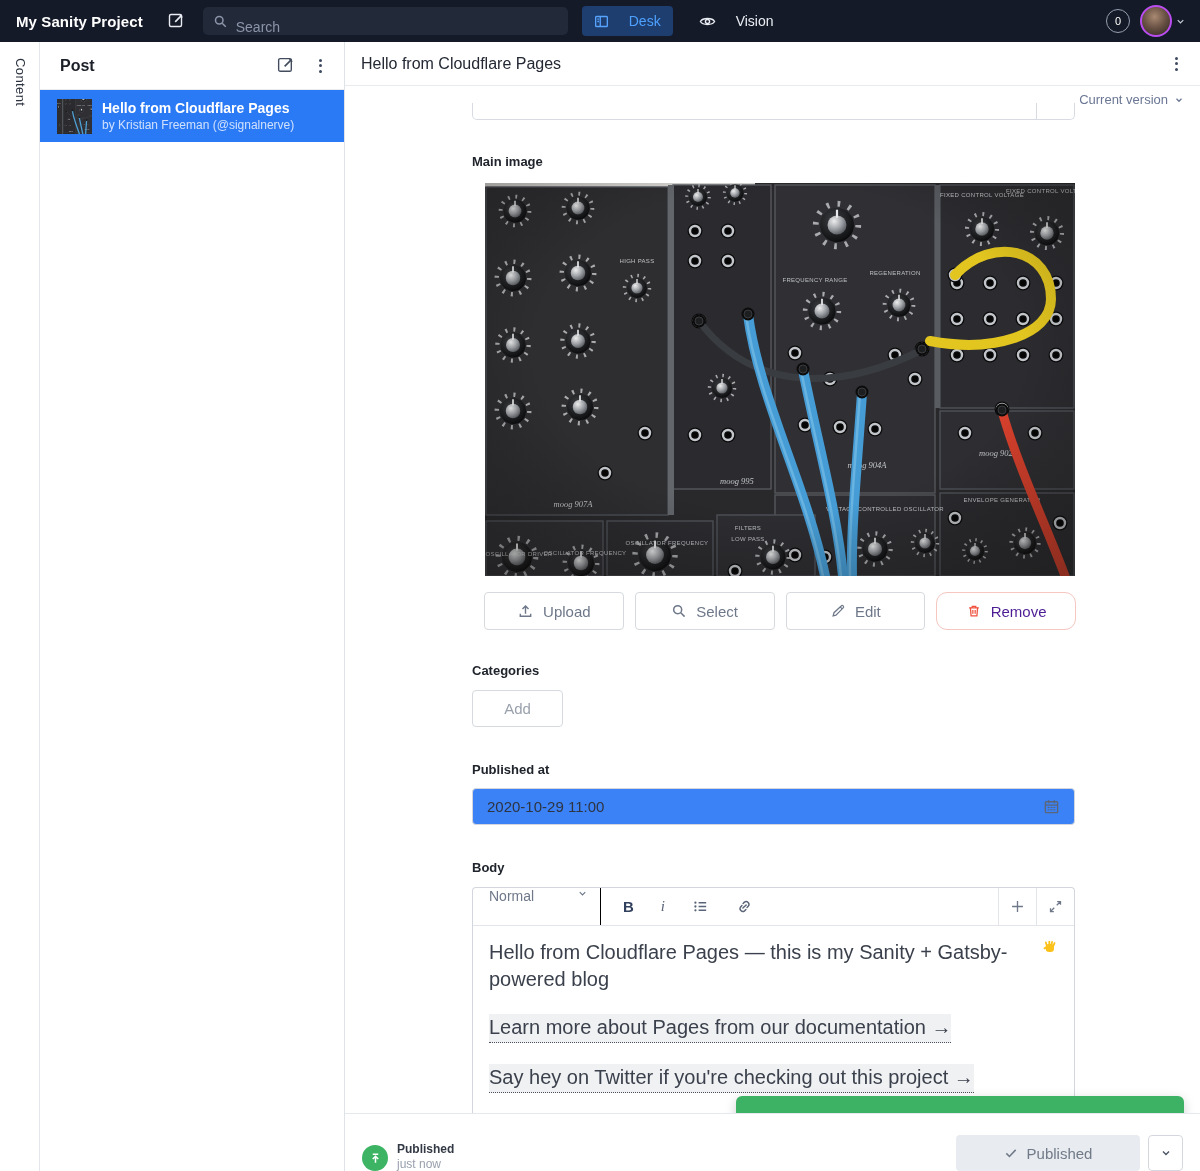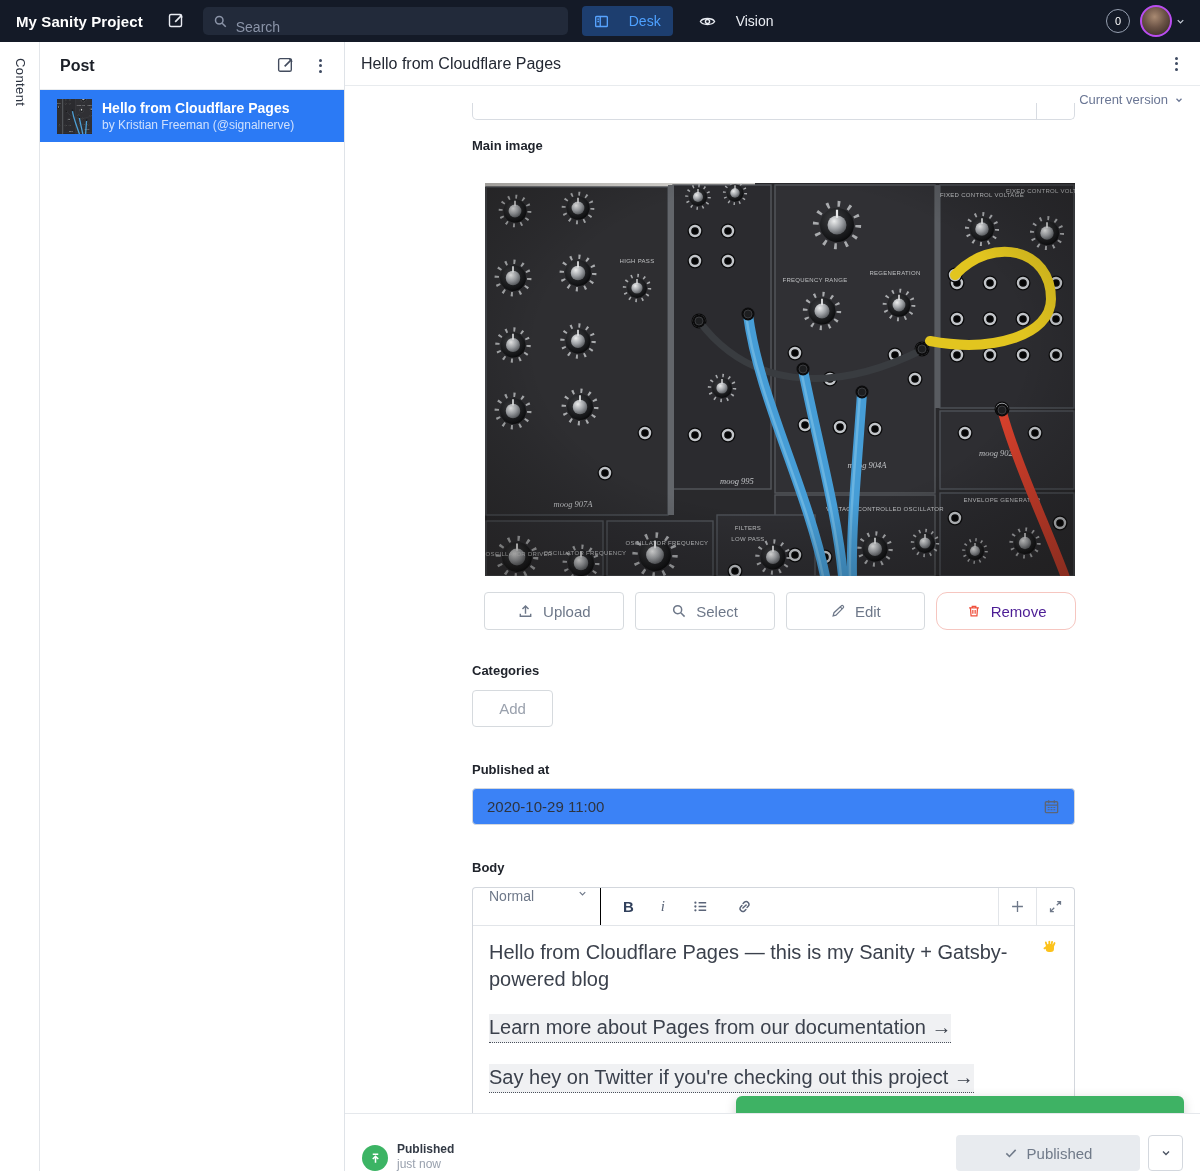--- a/index.html
+++ b/index.html
@@ -63,21 +63,21 @@
 
   .main-photo { position:absolute; top:97px; left:140px; width:590px; height:393px; background:#2a2a2d; }
 
   .img-tools { position:absolute; top:506px; left:139px; width:592px; display:grid;
                grid-template-columns:1fr 1fr 1fr 1fr; gap:11px; }
   .tool-btn { height:38px; border:1px solid #d6dade; border-radius:4px; background:#fff; cursor:pointer;
               display:flex; align-items:center; justify-content:center; gap:9px;
               font-size:15px; color:#6e7889; }
   .tool-btn.danger { color:#4c1d95; border-color:#f6c6c0;border-radius:11px; }
 
-  .add-btn { position:absolute; top:604px; left:127px; width:81px; height:37px; border:1px solid #d6dade;
+  .add-btn { position:absolute; top:604px; left:127px; width:91px; height:37px; border:1px solid #d6dade;
              border-radius:4px; background:#fff; font-size:15px; color:#9aa1ad; cursor:pointer;
              display:flex; align-items:center; justify-content:center; }
 
   .date-input { position:absolute; top:702px; left:127px; width:603px; height:37px; border:1px solid #d3d7dd;
                 border-radius:4px; background:#3b82f6; display:flex; align-items:center; padding:0 14px; cursor:text; }
   .date-value { font-size:15px; color:#2e3440; flex:1; }
 
   .editor { position:absolute; top:801px; left:127px; width:603px; height:226px;
             border:1px solid #d3d7dd; border-bottom:none; border-radius:4px 4px 0 0; }
   .editor-toolbar { height:38px; border-bottom:1px solid #e2e5e9; display:flex; align-items:stretch; }
@@ -372,21 +372,21 @@
         <span>Current version</span>
         <svg width="10" height="10" viewBox="0 0 16 16" fill="none" stroke="#6a7694" stroke-width="2">
             <path d="M4 6 l4 4 4-4"></path>
           </svg>
       </div>
 
       <div class="sliver-field">
           <span class="divider"></span>
         </div>
 
-      <div class="field-label" style="top:52px">Main image</div>
+      <div class="field-label" style="top:68px">Main image</div>
       <figure class="main-photo" aria-label="Photo of a Moog modular synthesizer panel with knobs, jacks and blue, yellow, black and red patch cables">
         <svg width="590" height="393" viewBox="0 0 590 393">
             <use href="#synth-art"></use>
           </svg>
       </figure>
 
       <div class="img-tools">
         <button class="tool-btn">
           <svg width="17" height="17" viewBox="0 0 18 18" fill="none" stroke="#6e7889" stroke-width="1.5">
             <path d="M9 11.5 V3.5 M5.8 6.4 L9 3.2 l3.2 3.2"></path>

